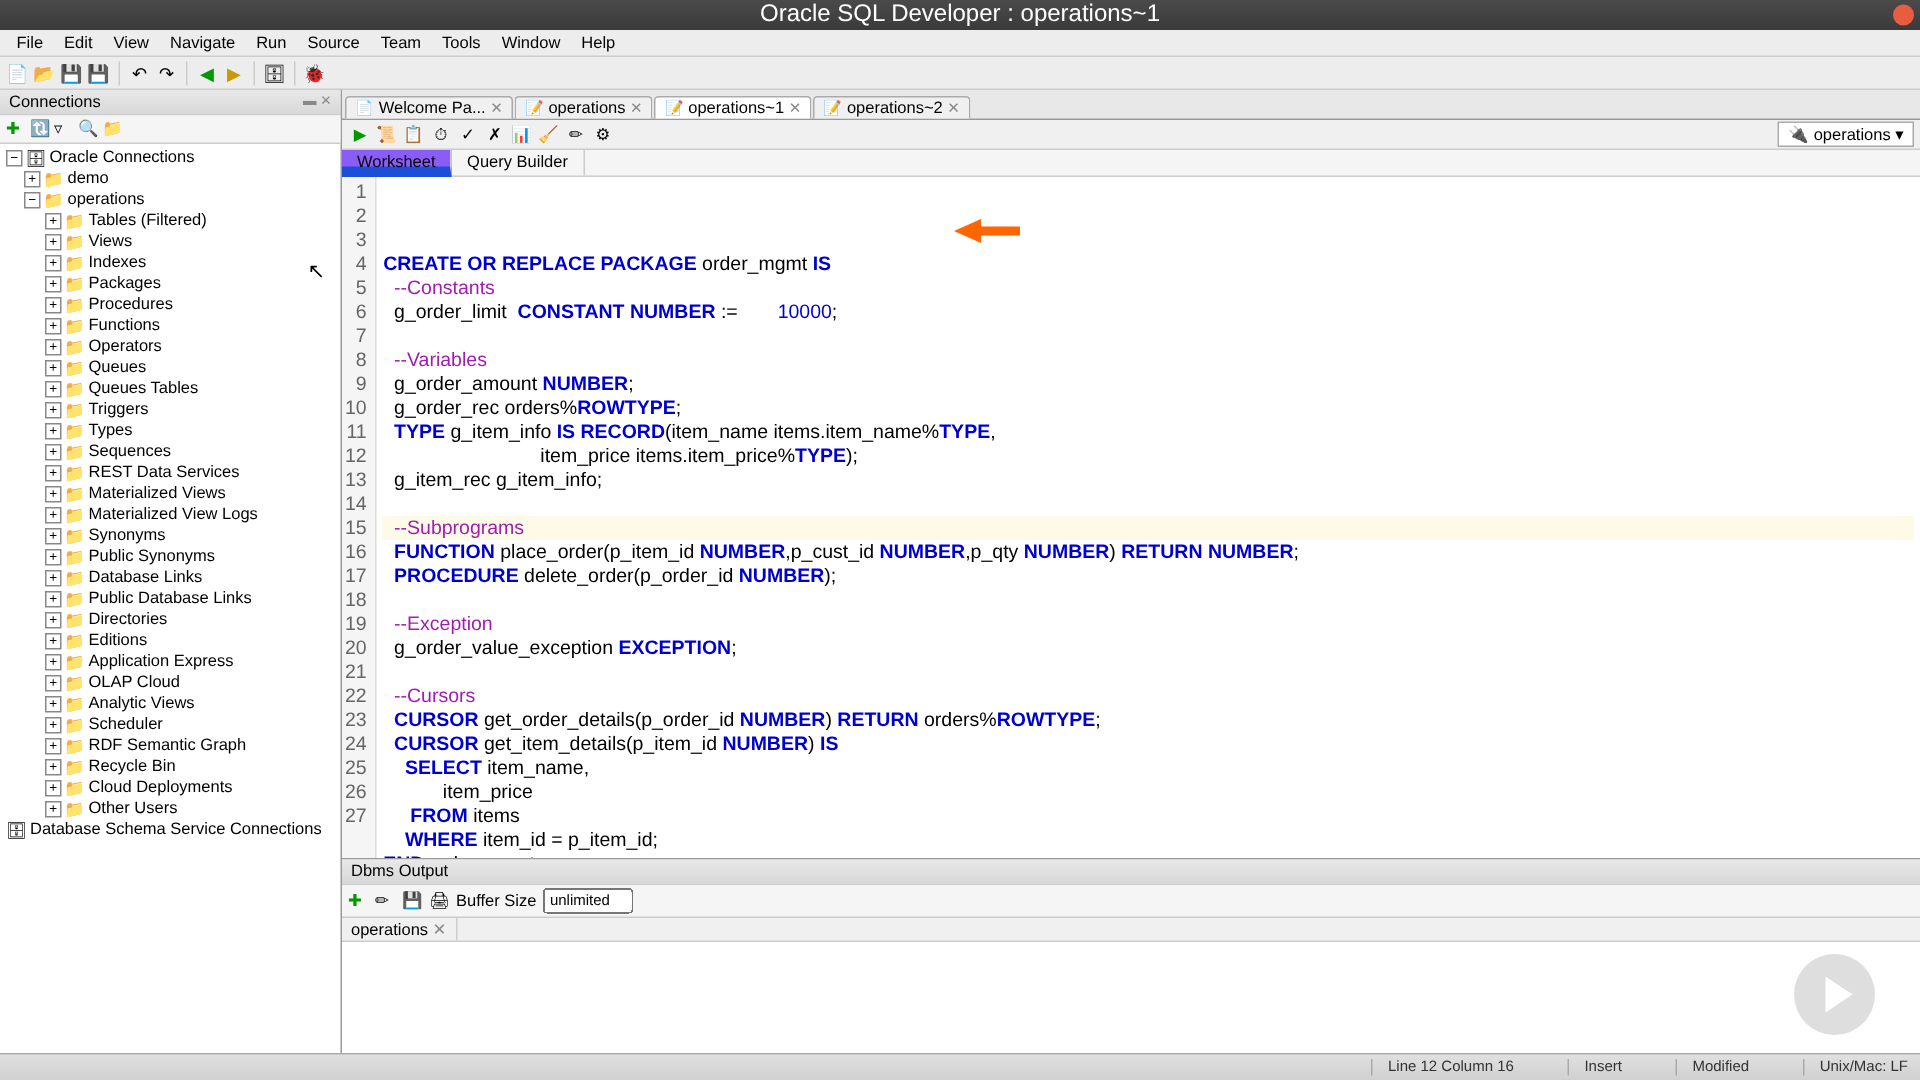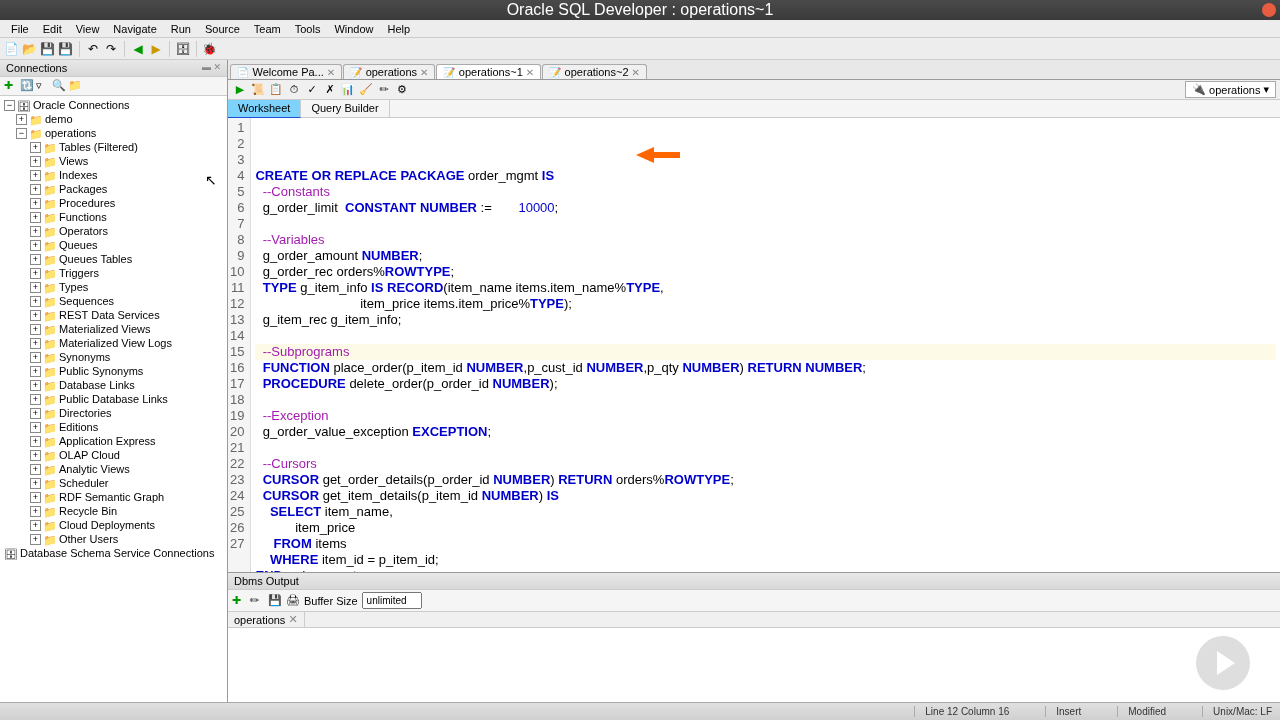--- a/index.html
+++ b/index.html
@@ -36,21 +36,21 @@
 .editor-tab .tab-icon { font-size: 10px; }
 .editor-tab .tab-close { font-size: 10px; color: #888; }
 
 .editor-toolbar { background: #f0f0f0; height: 20px; display: flex; align-items: center; padding: 0 4px; border-bottom: 1px solid #ccc; gap: 2px; justify-content: space-between; }
 .editor-toolbar-left { display: flex; align-items: center; gap: 2px; }
 .editor-toolbar .et-icon { width: 16px; height: 16px; font-size: 11px; cursor: pointer; display: inline-flex; align-items: center; justify-content: center; }
 .conn-badge { background: #fff; border: 1px solid #aaa; padding: 1px 6px; font-size: 11px; display: flex; align-items: center; gap: 3px; }
 
 .sub-tabs { background: #f5f5f5; height: 18px; display: flex; border-bottom: 1px solid #ccc; }
 .sub-tab { padding: 2px 10px; font-size: 11px; border-right: 1px solid #ccc; cursor: pointer; }
-.sub-tab.active { background: #7dd3fc; border-bottom: 1px solid #1d4ed8; margin-bottom: -1px; }
+.sub-tab.active { background: #8b5cf6; border-bottom: 7px solid #1d4ed8; margin-bottom: -1px; }
 
 .code-area { flex: 1; display: flex; overflow: auto; background: #fff; }
 .gutter { background: #f5f5f5; color: #666; text-align: right; padding: 2px 6px 2px 2px; font-family: 'Courier New', monospace; font-size: 13px; line-height: 16px; border-right: 1px solid #ddd; user-select: none; }
 .code { flex: 1; padding: 2px 4px; font-family: 'Courier New', monospace; font-size: 13px; line-height: 16px; white-space: pre; position: relative; }
 .code .line { height: 16px; }
 .code .line.hl { background: #fdfae8; }
 .kw { color: #0000cc; font-weight: bold; }
 .cm { color: #a21caf; }
 .num { color: #0000cc; margin-left: 23px; }
 

